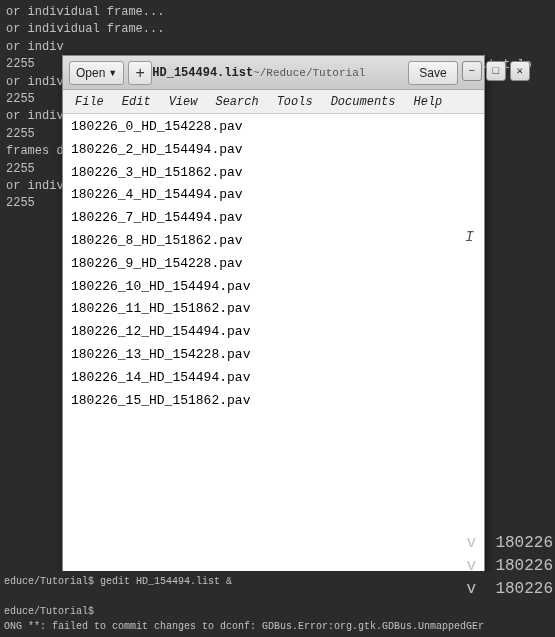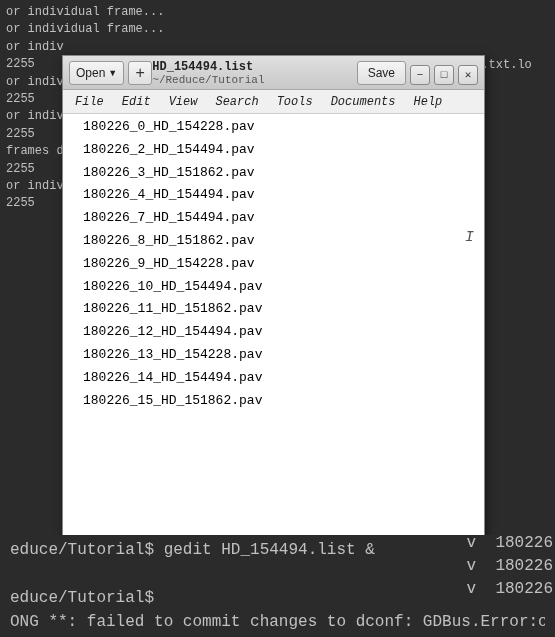--- a/index.html
+++ b/index.html
@@ -53,22 +53,22 @@
       display: flex;
       align-items: center;
       justify-content: space-between;
       padding: 4px 6px;
       height: 34px;
       flex-shrink: 0;
     }
 
     .title-bar-center {
       display: flex;
-      flex-direction: column;
-      align-items: flex-start;
+      flex-direction: row;
+      align-items: center;
       flex: 1;
     }
 
     .title-filename {
       font-size: 12px;
       font-weight: bold;
       color: #222;
     }
 
     .title-path {
@@ -77,21 +77,21 @@
     }
 
     .title-bar-left {
       display: flex;
       align-items: center;
       gap: 4px;
     }
 
     .title-bar-right {
       display: flex;
-      align-items: flex-end;
+      align-items: flex-start;
       gap: 4px;
       padding-left: 43px;
     }
 
     .btn-open {
       display: flex;
       align-items: center;
       background: linear-gradient(to bottom, #f5f5f5, #e0e0e0);
       border: 1px solid #999;
       border-radius: 3px;
@@ -169,21 +169,21 @@
 
     
     .file-list-area {
       flex: 1;
       background: #ffffff;
       overflow-y: auto;
       padding: 2px 0;
     }
 
     .file-item {
-      padding: 1px 20px;
+      padding: 1px 8px;
       font-family: 'Courier New', Courier, monospace;
       font-size: 13px;
       color: #000;
       line-height: 1.6;
       white-space: pre;
     }
 
     
     .status-bar {
       background: #e8e8e8;
@@ -312,21 +312,21 @@
       <span class="status-arrow">▼</span>
     </div>
     <div class="status-section">
       <span>Ln 14, Col 24</span>
       <span class="status-arrow">▼</span>
     </div>
     <span class="status-ins">INS</span>
   </div>
 </div>
 
-<div style="position:absolute; bottom:0; left:0; width:555px; background:#2b2b2b; color:#c0c0c0; font-size:16px; padding:3px 10px; line-height:1.5;">
+<div style="position:absolute; bottom:0; left:0; width:555px; background:#2b2b2b; color:#c0c0c0; font-size:10px; padding:3px 4px; line-height:1.5;">
   <div style="white-space:pre; overflow:hidden;">educe/Tutorial$ gedit HD_154494.list &amp;</div>
   <div style="white-space:pre;"> </div>
   <div style="white-space:pre;">educe/Tutorial$</div>
   <div style="white-space:pre; overflow:hidden;">ONG **: failed to commit changes to dconf: GDBus.Error:org.gtk.GDBus.UnmappedGEr</div>
 </div>
 
 <div style="position:absolute; right:0; top:530px; color:#c0c0c0; font-size:16px; line-height:1.45; padding:2px;">
   <div style="white-space:pre">v  180226</div>
   <div style="white-space:pre">v  180226</div>
   <div style="white-space:pre">v  180226</div>

